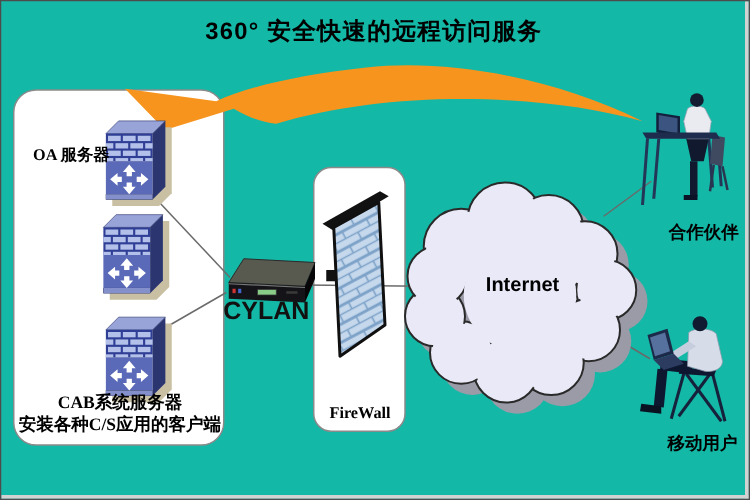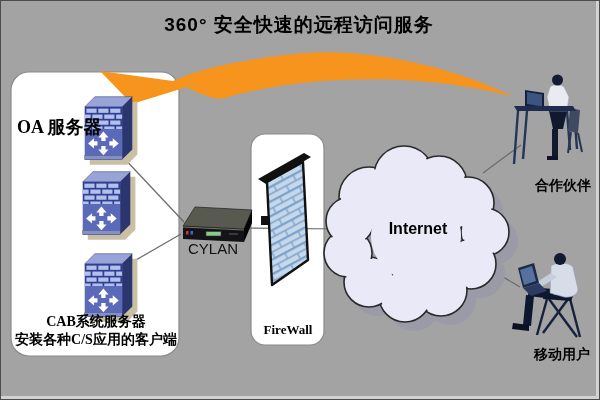--- a/index.html
+++ b/index.html
@@ -1,31 +1,31 @@
 <!DOCTYPE html>
 <html><head>
 <meta charset="utf-8">
 <style>
   html,body{margin:0;padding:0;background:#fff;}
   #canvas{
-    position:relative;width:600px;height:400px;background:#a3a3a3;
+    position:relative;width:600px;height:400px;background:#14b8a6;
     border:1px solid #4c4c4c;box-sizing:border-box;overflow:hidden;
     box-shadow:inset -3px 0 0 #d2d2d2, inset 0 -3px 0 #d2d2d2;
     font-family:"Liberation Sans",sans-serif;
   }
   #diagram-svg{position:absolute;left:0;top:0;}
   .lbl{position:absolute;color:#000;text-align:center;white-space:nowrap;}
   .title{
     top:11px;left:98px;width:400px;font-size:19px;font-weight:bold;
     letter-spacing:1px;font-family:"Liberation Sans",sans-serif;
   }
   .cjk{font-family:"Liberation Serif",serif;font-weight:bold;}
-  .srv-lbl{font-size:18px;}
+  .srv-lbl{font-size:13px;}
   .cab-lbl{font-size:14px;}
-  .vpn-lbl{top:240px;left:161px;width:102px;font-size:15px;font-weight:normal;line-height:16px;color:#111;}
+  .vpn-lbl{top:240px;left:161px;width:102px;font-size:20px;font-weight:bold;line-height:16px;color:#111;}
   .fw-lbl{top:321px;left:247px;width:80px;font-size:13px;}
   .inet-lbl{top:219px;left:357px;width:120px;font-size:16px;font-weight:bold;}
   .user-lbl{font-size:14px;}
 </style>
 </head>
 <body>
 
 <div id="canvas">
 
   <svg id="diagram-svg" width="600" height="400" viewBox="0 0 600 400">

